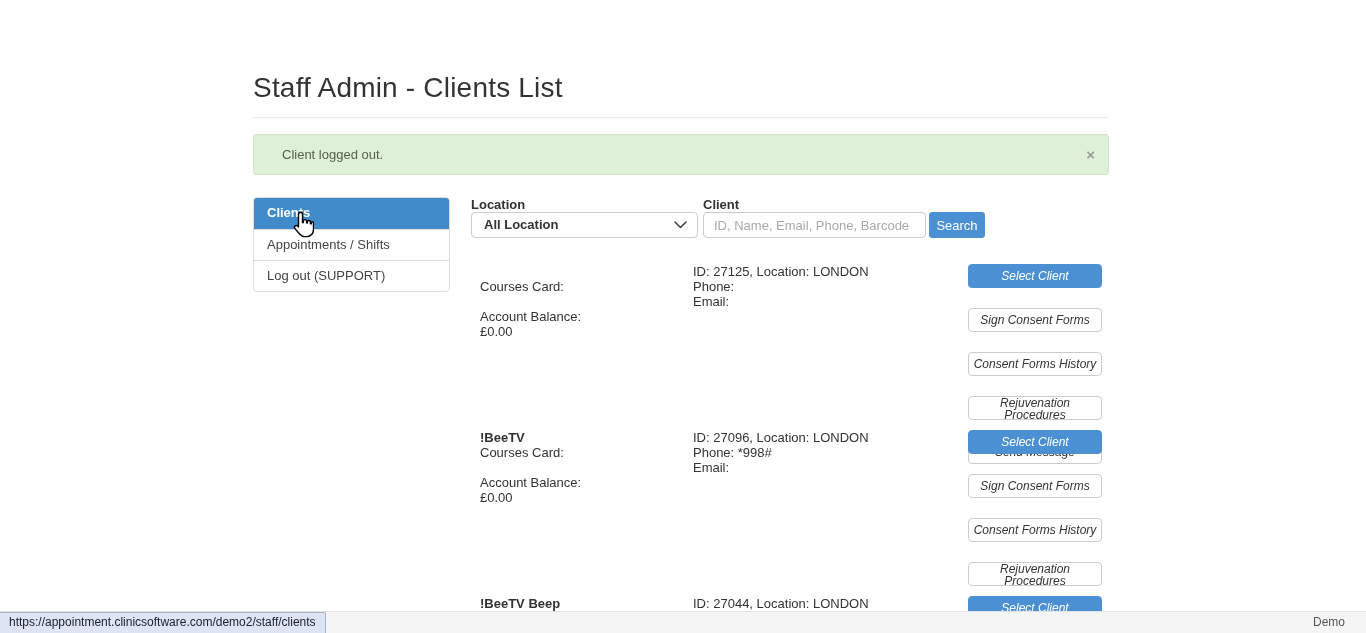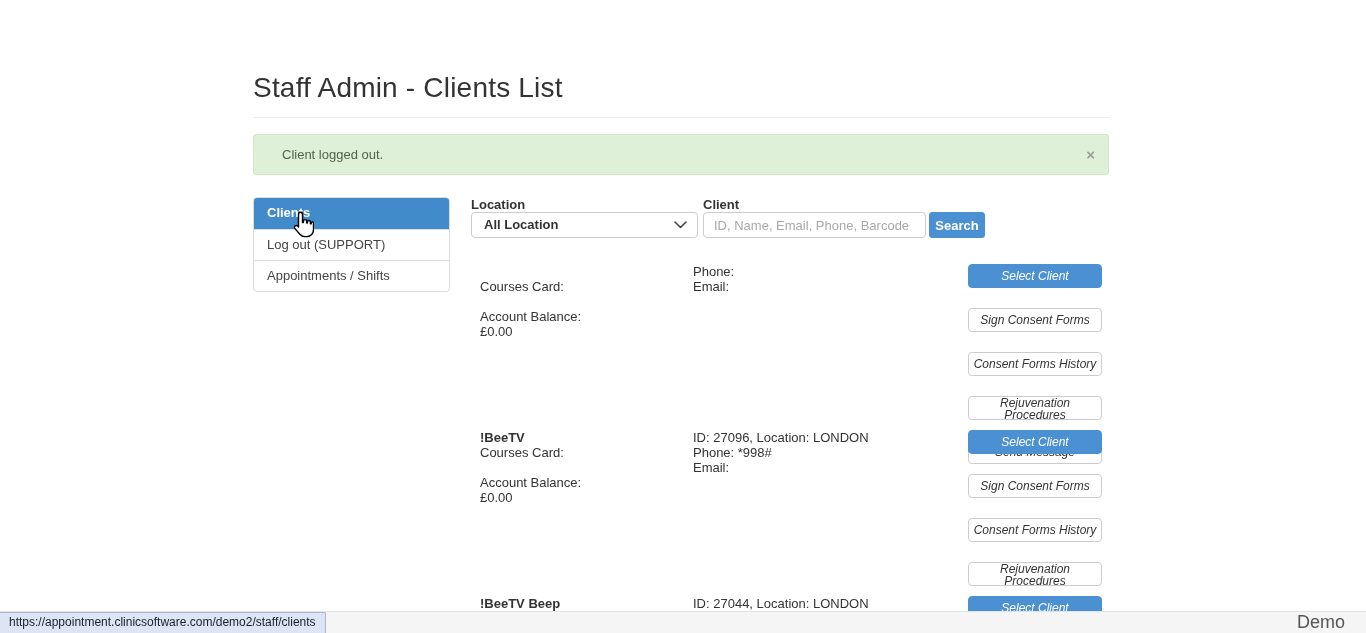--- a/index.html
+++ b/index.html
@@ -83,21 +83,20 @@
     font-size: 13px; color: #000000; padding: 0 10px;
     font-family: "Liberation Sans", sans-serif;
     outline: none;
   }
   .client-input::placeholder { color: #a9a9a9; opacity: 1; }
   .search-btn {
     left: 929px; top: 212px; width: 56px; height: 26px;
     background: #4a90d2; border: 1px solid #4a90d2; border-radius: 3px;
     color: #fff; font-size: 13px; cursor: pointer;
     font-family: "Liberation Sans", sans-serif;
-    font-weight: bold;
   }
 
   
   .client-row { left: 253px; width: 856px; height: 166px; }
   .client-row .col { position: absolute; top: 0; font-size: 13px; line-height: 15px; color: #333; }
   .col-name { left: 227px; width: 205px; }
   .col-info { left: 440px; width: 270px; }
   .col-actions { left: 715px; width: 134px; }
   .client-name { font-weight: bold; min-height: 15px; }
   .line { min-height: 15px; }
@@ -113,21 +112,21 @@
   .btn.primary { background: #4a90d2; border-color: #4a90d2; color: #fff; }
 
   
   .footer {
     left: 0; top: 611px; width: 1366px; height: 22px;
     background: #f5f5f5; border-top: 1px solid #e3e3e3;
     z-index: 5;
   }
   .footer-text {
     position: absolute; right: 21px; top: 0;
-    font-size: 18px; color: #555; line-height: 21px;
+    font-size: 12px; color: #555; line-height: 21px;
   }
 
   
   .statusbar {
     left: 0; bottom: 0; height: 21px;
     background: #dde5f4;
     border: 1px solid #a9b4cc; border-left: none; border-bottom: none;
     border-top-right-radius: 2px;
     padding: 0 9px;
     font-size: 12px; color: #1c1f29; line-height: 19px;
@@ -140,22 +139,22 @@
 <h1 class="abs page-title">Staff Admin - Clients List</h1>
 <div class="abs title-divider"></div>
 
 <div class="abs alert">
   <span>Client logged out.</span>
   <span class="alert-close">×</span>
 </div>
 
 <nav class="abs sidebar">
   <div class="sidebar-item active">Clients</div>
+  <div class="sidebar-item">Appointments / Shifts</div>
   <div class="sidebar-item">Log out (SUPPORT)</div>
-  <div class="sidebar-item">Appointments / Shifts</div>
 </nav>
 
 <svg class="abs hand-cursor" width="24" height="28" viewBox="0 0 24 28">
   <path d="M8.5 3.5 C8.5 2.2 9.4 1.3 10.5 1.3 C11.6 1.3 12.5 2.2 12.5 3.5 L12.5 11.5 L13.4 11.6 L13.4 10.2 C13.4 9.2 14.2 8.6 15 8.6 C15.8 8.6 16.6 9.2 16.6 10.2 L16.6 11.9 L17.4 12 L17.4 11 C17.4 10.1 18.1 9.5 18.9 9.5 C19.7 9.5 20.4 10.1 20.4 11 L20.4 12.7 L21.2 12.8 L21.2 12.2 C21.2 11.4 21.8 10.8 22.5 10.9 C23.2 11 23.5 11.5 23.5 12.4 L23.5 18.5 C23.5 22.5 20.8 25.6 17 25.6 L14.6 25.6 C12.2 25.6 10.9 24.5 9.6 23 L5 17.6 C4.3 16.8 4.4 15.6 5.2 14.9 C6 14.3 7 14.4 7.7 15.1 L8.5 16 Z" fill="#ffffff" stroke="#000000" stroke-width="1.4" stroke-linejoin="round"></path>
 </svg>
 
 <div class="abs filter-label location-label">Location</div>
 <div class="abs location-select">
   <span>All Location</span>
   <svg class="chev" width="13" height="8" viewBox="0 0 13 8">
@@ -169,20 +168,21 @@
 
 <section class="abs client-row" style="top:264px">
   <div class="col col-name">
     <div class="client-name line"></div>
     <div class="line">Courses Card:</div>
     <div class="line"></div>
     <div class="line">Account Balance:</div>
     <div class="line">£0.00</div>
   </div>
   <div class="col col-info">
+    <div class="line">ID: 27125, Location: LONDON</div>
     <div class="line">Phone:</div>
     <div class="line">Email:</div>
   </div>
   <div class="col col-actions">
     <button class="btn primary">Select Client</button>
     <button class="btn">Sign Consent Forms</button>
     <button class="btn">Consent Forms History</button>
     <button class="btn">Rejuvenation Procedures</button>
     <button class="btn">Send Message</button>
   </div>

